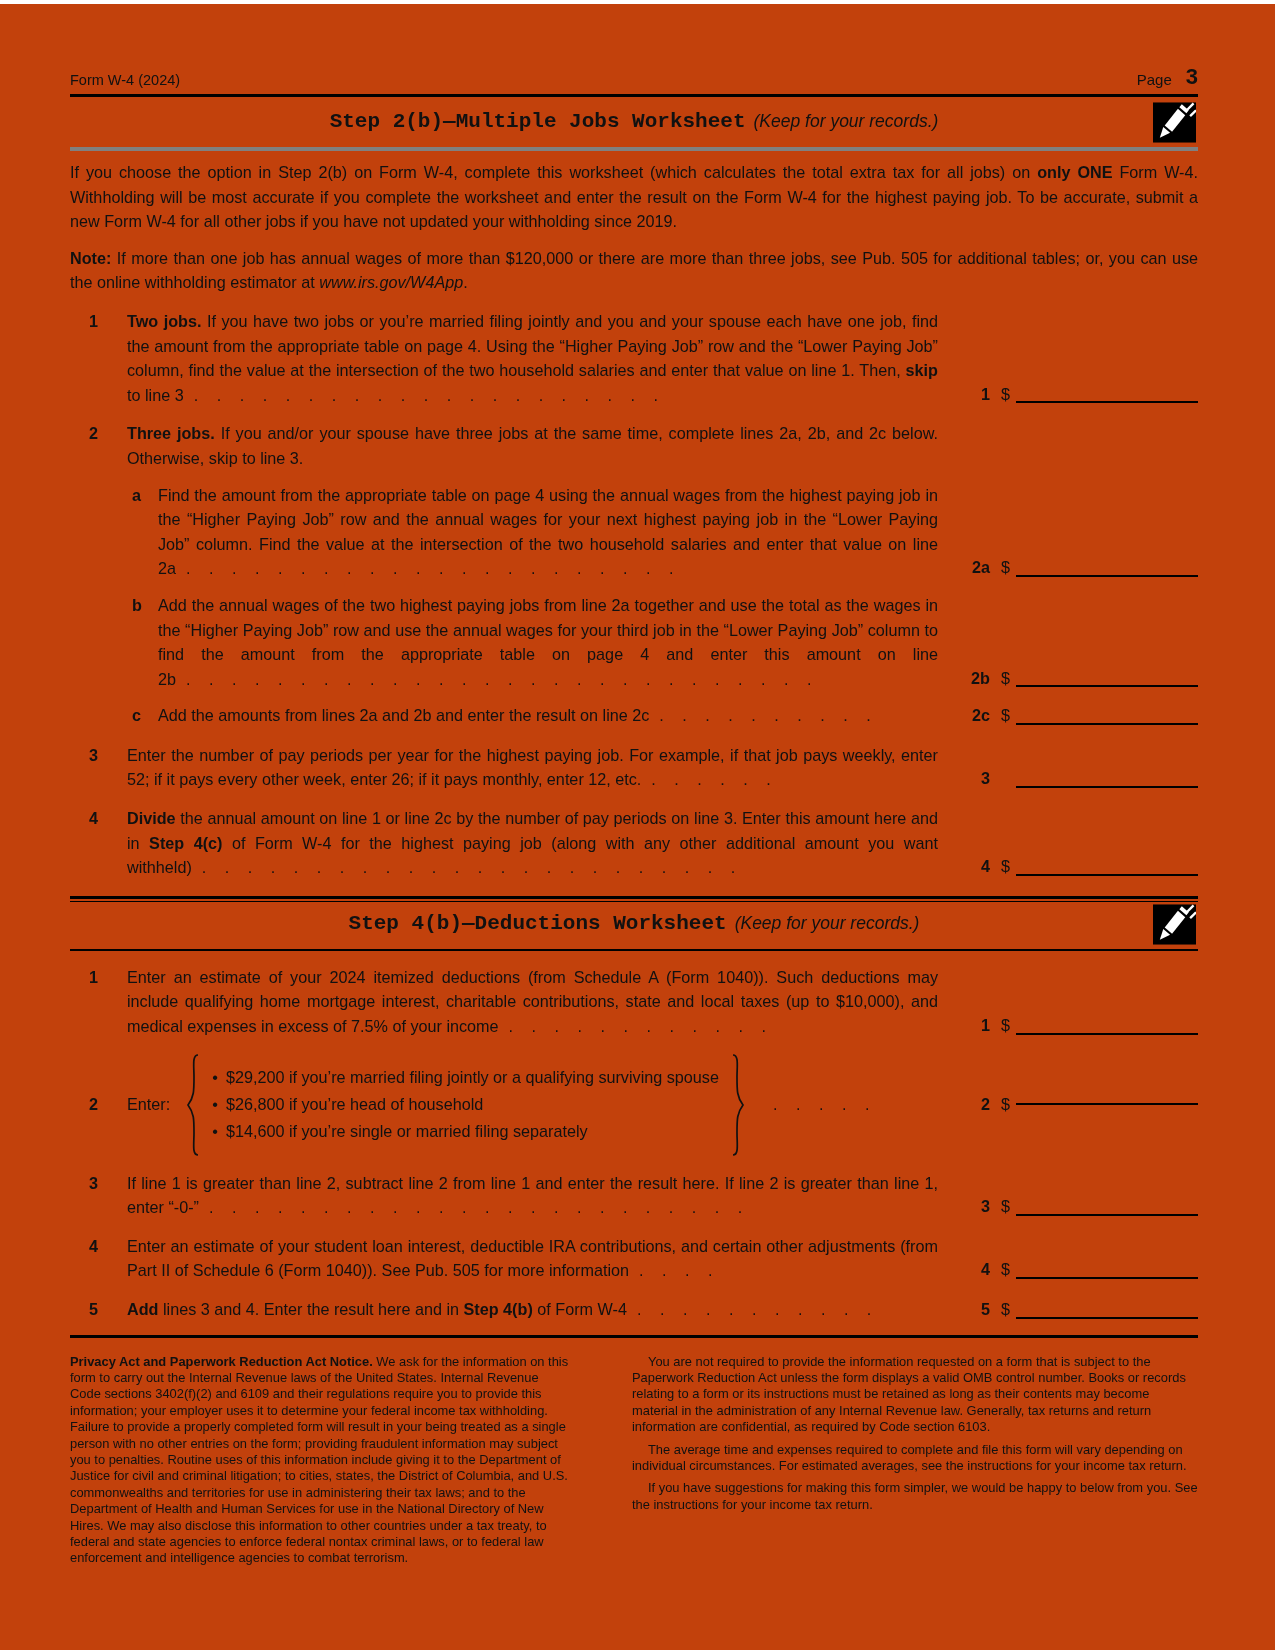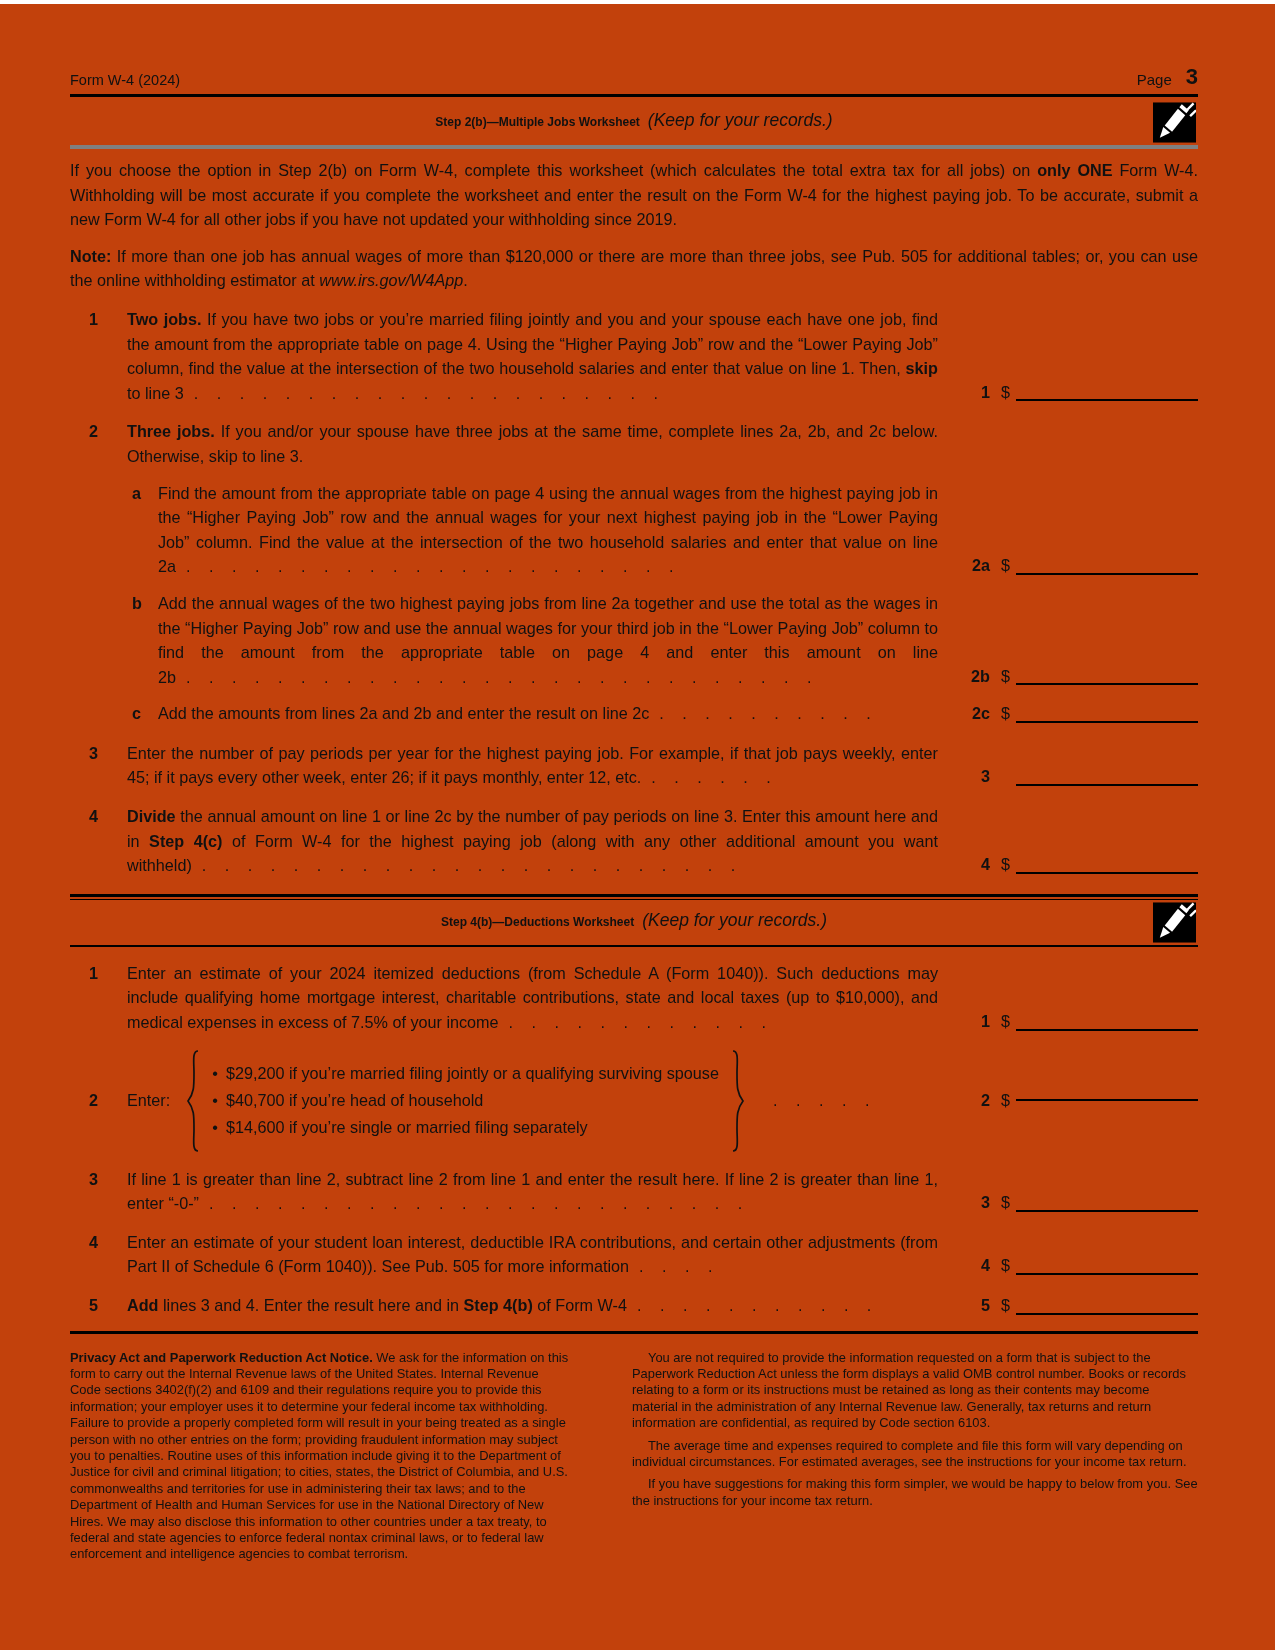--- a/index.html
+++ b/index.html
@@ -12,21 +12,21 @@
   .content { padding:62px 77px 0 70px; }
 
   
   .hdr { display:flex; justify-content:space-between; align-items:flex-end; padding-bottom:6px; }
   .hdr .formid { font-size:14.5px; }
   .hdr .pageind { font-size:15px; display:flex; align-items:flex-end; gap:14px; }
   .hdr .pagenum { font-size:22px; font-weight:bold; line-height:1; }
 
   
   .band { position:relative; text-align:center; border-top:3px solid #000; border-bottom:4px solid #808080; padding:13px 0 14px; }
-  .band .btitle { font-size:12px; font-weight:bold; }
+  .band .btitle { font-size:21px; font-weight:bold;font-family:Liberation Mono, monospace; }
   .band .bsub { font-size:17.5px; font-style:italic; margin-left:8px; }
   .band2 { border-bottom:2px solid #000; border-top:3px solid #000; margin-top:16px; }
   .band2::before { content:""; position:absolute; top:2px; left:0; right:0; height:1px; background:#000; }
   .pencil { position:absolute; right:2px; top:5px; width:43px; height:41px; }
 
   
   .para { font-size:16.2px; line-height:24.6px; text-align:justify; margin-top:9px; }
   .note { margin-top:12px; }
 
   
@@ -138,21 +138,21 @@
       <div class="wtext"><span>Add the amounts from lines 2a and 2b and enter the result on line 2c</span><span class="dots">. . . . . . . . . .</span></div>
       <div class="wentry">
         <span class="elabel">2c</span>
         <span class="edollar">$</span>
         <span class="eline"></span>
       </div>
     </div>
 
     <div class="wrow">
       <div class="wnum">3</div>
-      <div class="wtext"><span>Enter the number of pay periods per year for the highest paying job. For example, if that job pays weekly, enter 45; if it pays every other week, enter 26; if it pays monthly, enter 12, etc.</span><span class="dots">. . . . . .</span></div>
+      <div class="wtext"><span>Enter the number of pay periods per year for the highest paying job. For example, if that job pays weekly, enter 52; if it pays every other week, enter 26; if it pays monthly, enter 12, etc.</span><span class="dots">. . . . . .</span></div>
       <div class="wentry">
         <span class="elabel">3</span>
         <span class="edollar"></span>
         <span class="eline"></span>
       </div>
     </div>
 
     <div class="wrow">
       <div class="wnum">4</div>
       <div class="wtext"><b>Divide</b><span> the annual amount on line 1 or line 2c by the number of pay periods on line 3. Enter this amount here and in </span><b>Step 4(c)</b><span> of Form W-4 for the highest paying job (along with any other additional amount you want withheld)</span><span class="dots">. . . . . . . . . . . . . . . . . . . . . . . .</span></div>
@@ -191,21 +191,21 @@
 
     <div class="wrow brace-row">
       <div class="wnum">2</div>
       <div class="wtext">
         <span class="enter-label">Enter:</span>
         <svg class="brace" width="18" height="104" viewBox="0 0 18 104">
           <path d="M14 2 C8 2 10 13 10 24 C10 38 10 44 4 52 C10 60 10 66 10 80 C10 91 8 102 14 102" fill="none" stroke="#111" stroke-width="1.7"></path>
         </svg>
         <div class="bullets">
           <div class="bullet"><span class="bdot">•</span><span>$29,200 if you’re married filing jointly or a qualifying surviving spouse</span></div>
-          <div class="bullet"><span class="bdot">•</span><span>$40,700 if you’re head of household</span></div>
+          <div class="bullet"><span class="bdot">•</span><span>$26,800 if you’re head of household</span></div>
           <div class="bullet"><span class="bdot">•</span><span>$14,600 if you’re single or married filing separately</span></div>
         </div>
         <svg class="brace" width="18" height="104" viewBox="0 0 18 104">
           <path d="M4 2 C10 2 8 13 8 24 C8 38 8 44 14 52 C8 60 8 66 8 80 C8 91 10 102 4 102" fill="none" stroke="#111" stroke-width="1.7"></path>
         </svg>
         <span class="dots">. . . . .</span>
       </div>
       <div class="wentry">
         <span class="elabel">2</span>
         <span class="edollar">$</span>

